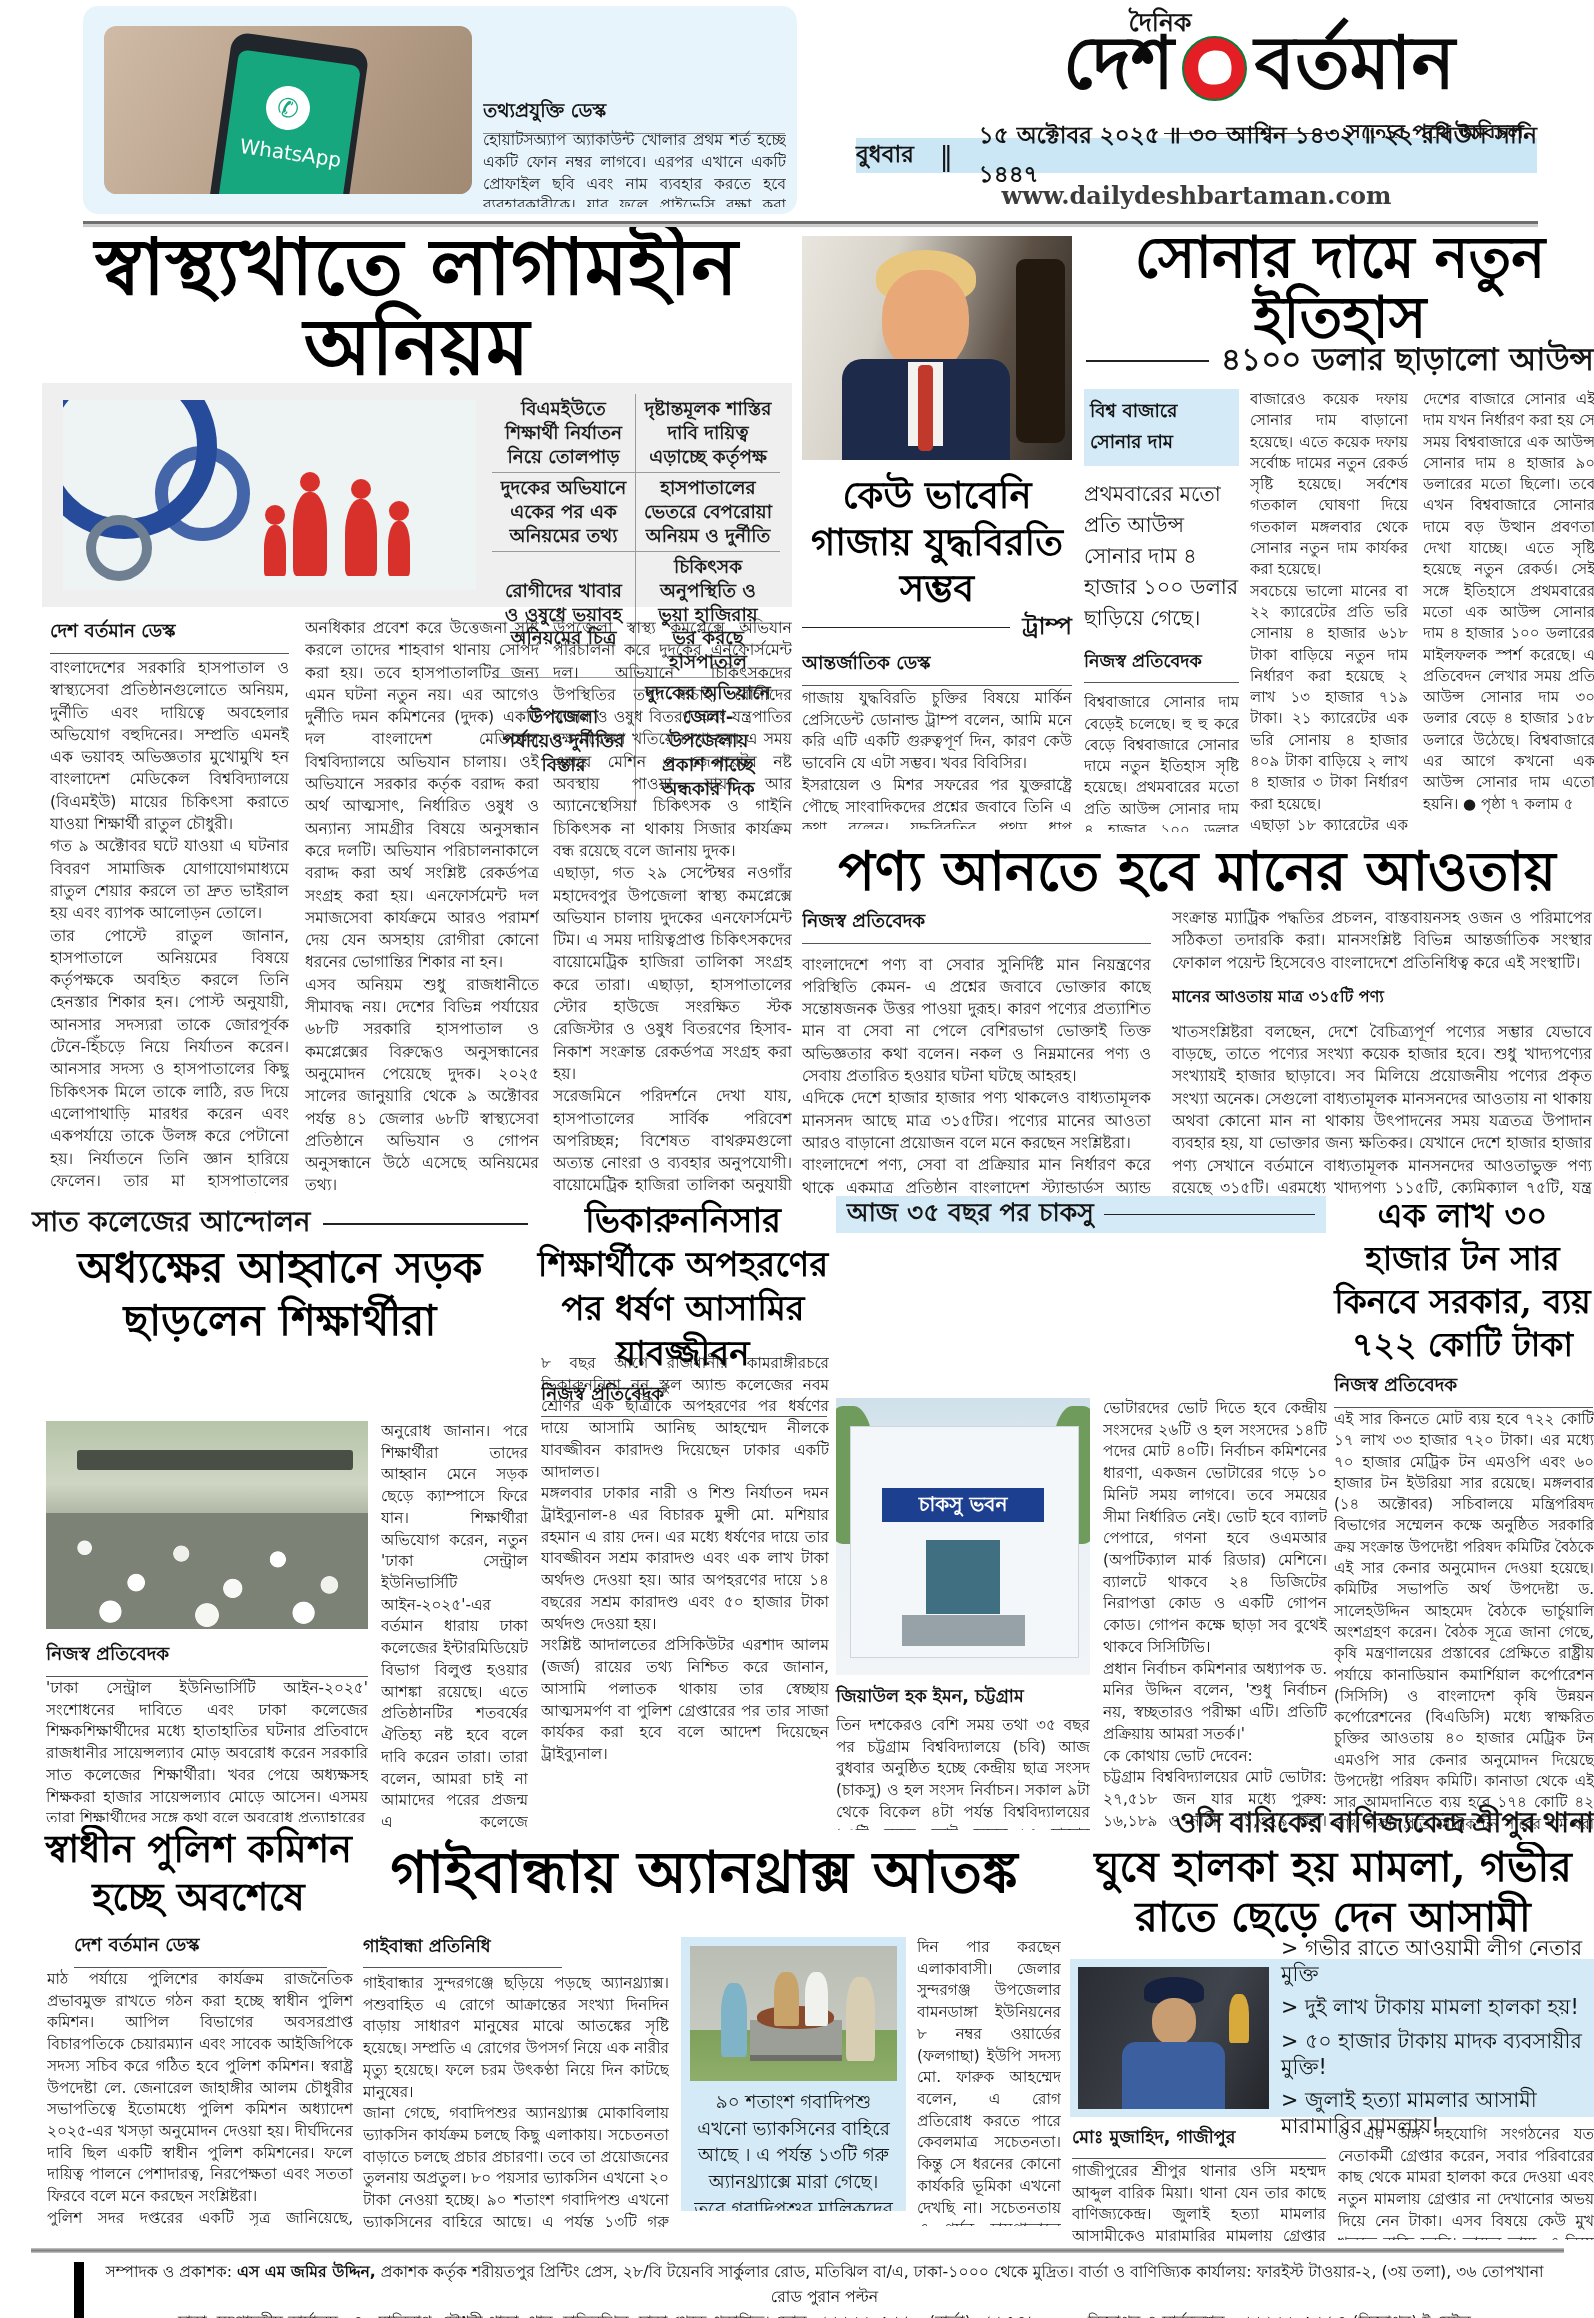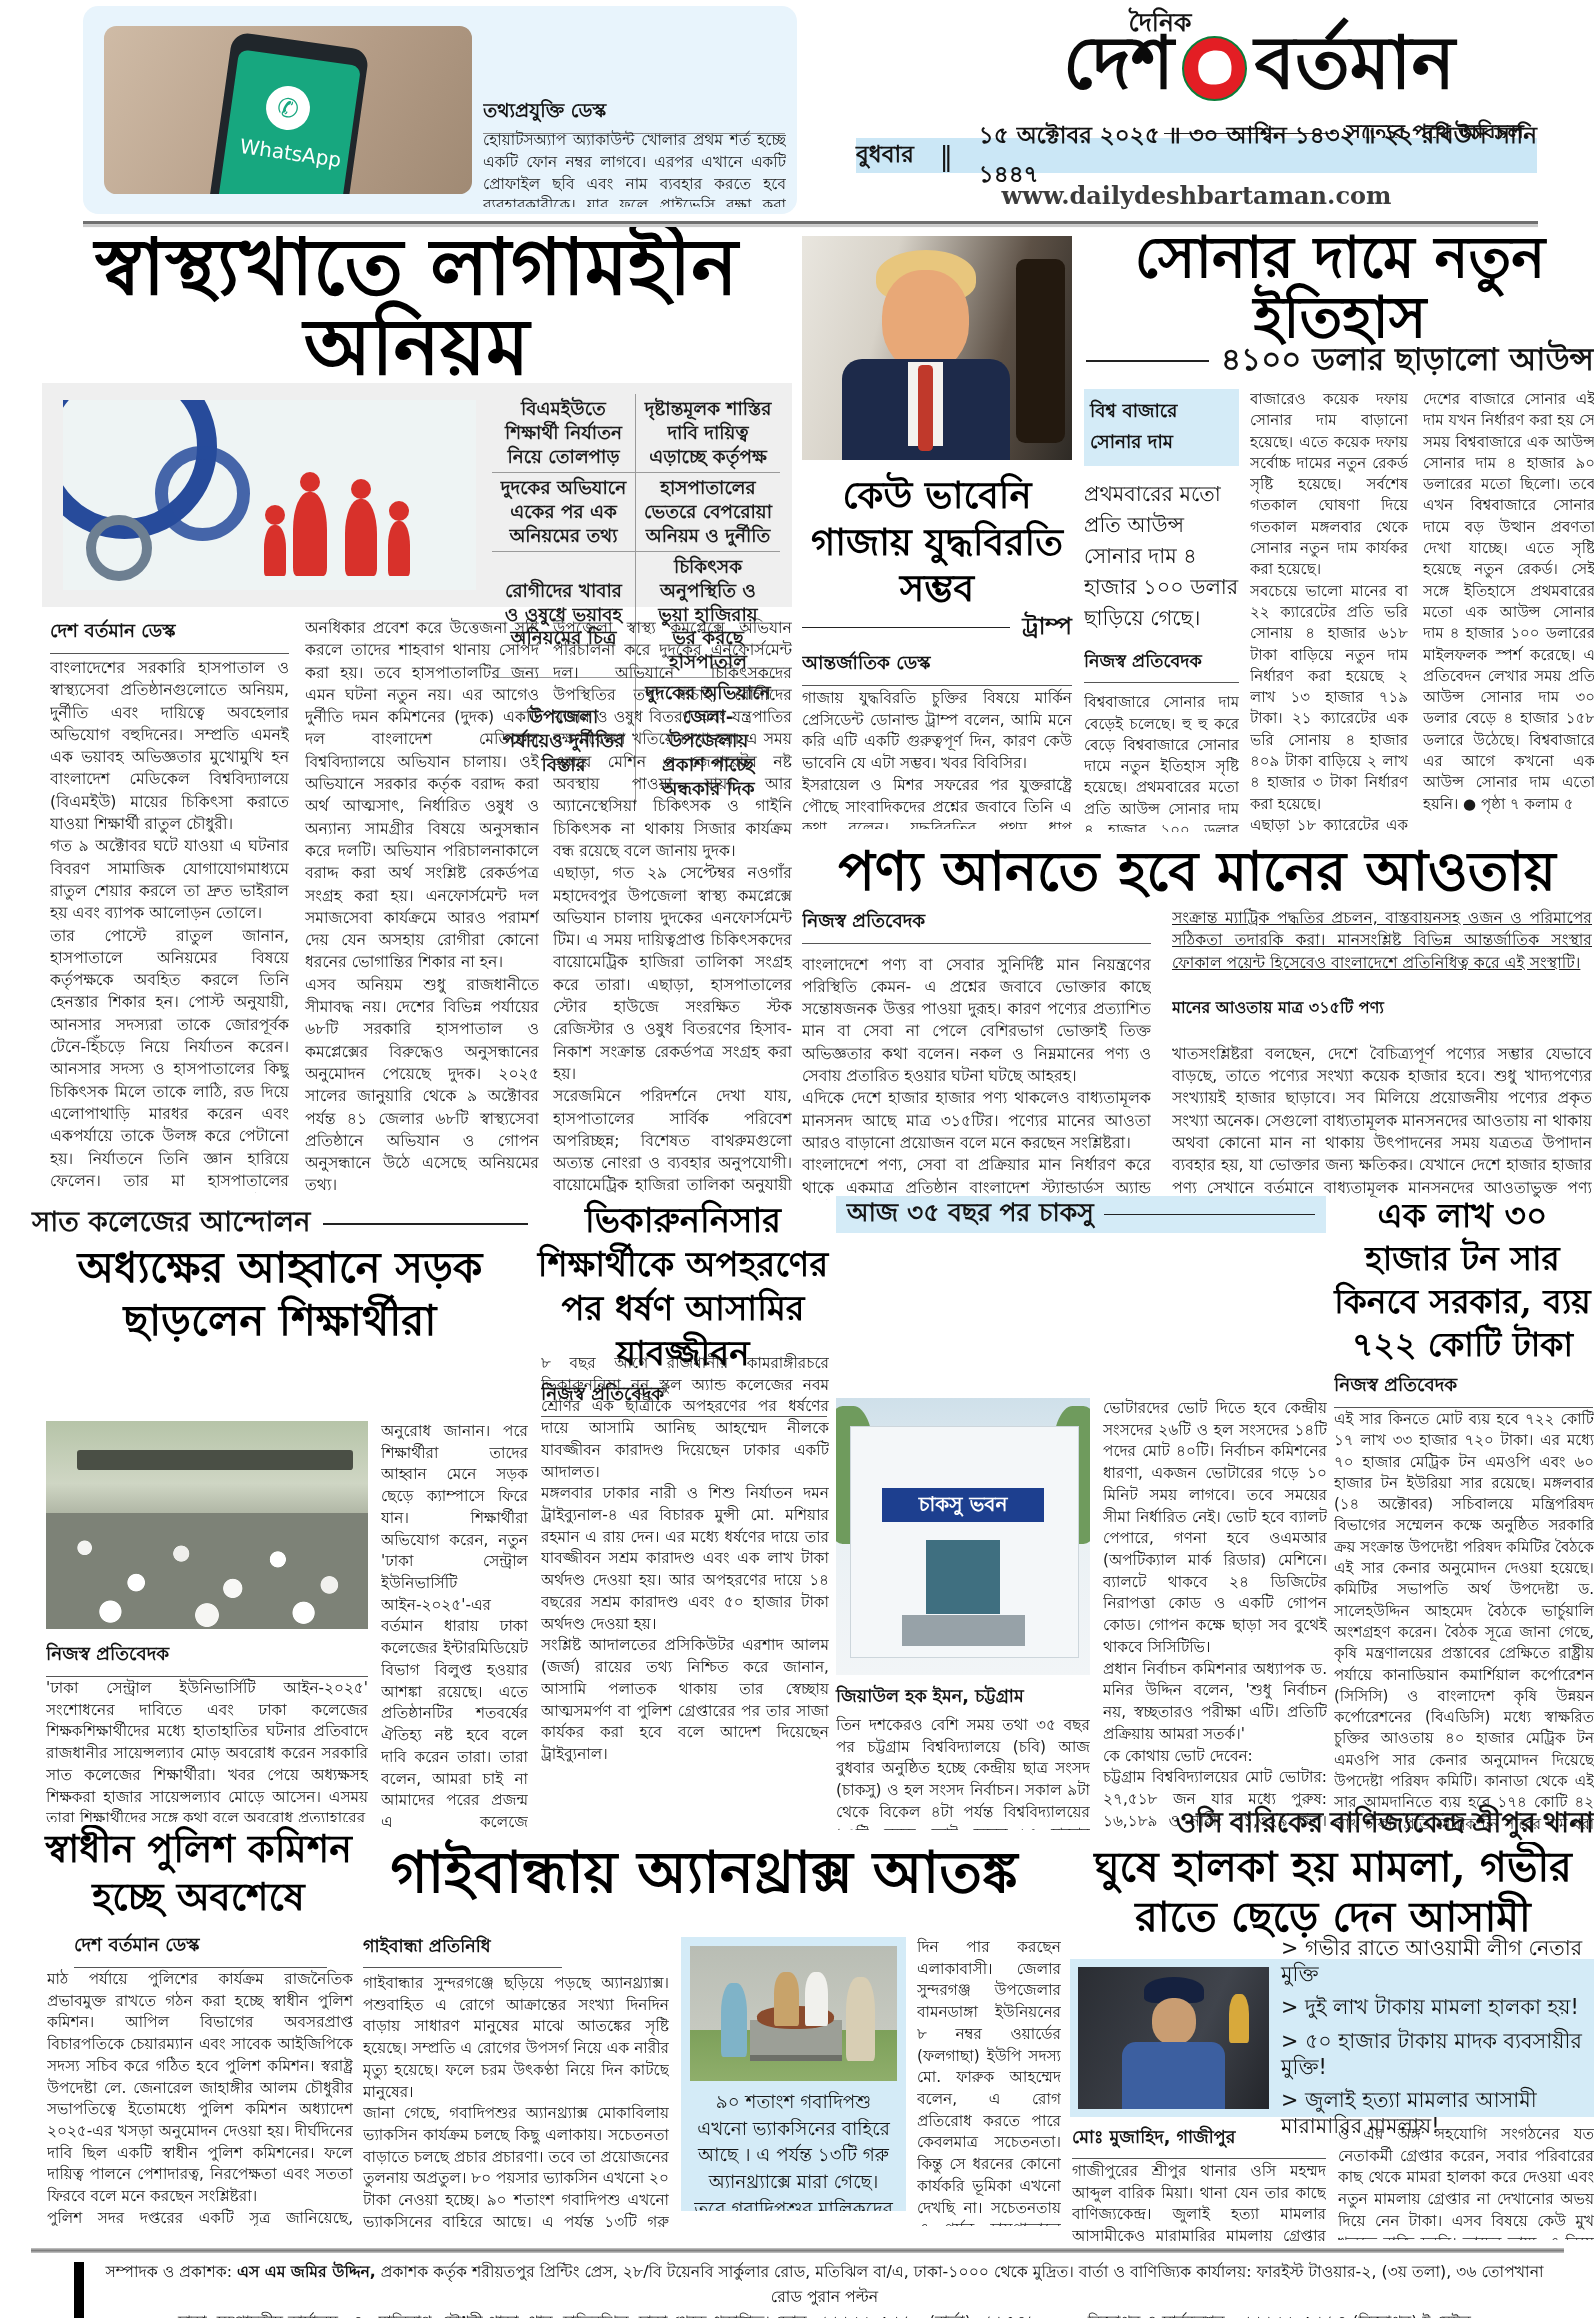--- a/index.html
+++ b/index.html
@@ -86,21 +86,21 @@
   .gold-lead{font-size:20.7px;line-height:1.5;margin-top:12.3px;white-space:pre-line;}
   .gold-byline{font-size:17.6px;margin-top:13.8px;}
   .gold-body1{margin-top:9.2px;font-size:15px;}
   .gold-col2{left:1250px;top:389px;width:158px;height:443px;font-size:15px;}
   .gold-col3{left:1423px;top:389px;width:172px;height:443px;font-size:15px;}
 
   
   .std-head{left:800px;top:830px;width:794px;font-size:54px;}
   .std-col1{left:802px;top:907px;width:349px;height:293px;overflow:hidden;}
   .std-col2{left:1172px;top:907px;width:420px;height:293px;overflow:hidden;}
-  .std-sub{font-weight:bold;font-size:16px;margin:21px 0;}
+  .std-sub{font-weight:bold;font-size:16px;margin:10px 0;}
 
   
   .clg-kicker{left:32px;top:1201px;width:496px;font-size:27.6px;font-weight:bold;}
   .clg-head{left:32px;top:1242px;width:496px;font-size:42px;line-height:1.25;}
   .clg-photo{left:46px;top:1421px;width:322px;height:208px;overflow:hidden;
              background:linear-gradient(#b6c4a8 0%,#cfd6c4 30%,#9aa08f 55%,#8e948a 100%);}
   .clg-bridge{position:absolute;left:31px;top:29px;width:276px;height:20px;background:#4a4f45;border-radius:3.1px;}
   .clg-crowd{position:absolute;left:0;bottom:0;width:100%;height:56%;
      background:
        radial-gradient(circle at 12% 30%,#f4f4f2 0 6.9px,transparent 7.7px),
@@ -292,21 +292,21 @@
   <div class="abs gold-col3 body">দেশের বাজারে সোনার এই দাম যখন নির্ধারণ করা হয় সে সময় বিশ্ববাজারে এক আউন্স সোনার দাম ৪ হাজার ৯০ ডলারের মতো ছিলো। তবে এখন বিশ্ববাজারে সোনার দামে বড় উত্থান প্রবণতা দেখা যাচ্ছে। এতে সৃষ্টি হয়েছে নতুন রেকর্ড। সেই সঙ্গে ইতিহাসে প্রথমবারের মতো এক আউন্স সোনার দাম ৪ হাজার ১০০ ডলারের মাইলফলক স্পর্শ করেছে। এ প্রতিবেদন লেখার সময় প্রতি আউন্স সোনার দাম ৩০ ডলার বেড়ে ৪ হাজার ১৫৮ ডলারে উঠেছে। বিশ্ববাজারে এর আগে কখনো এক আউন্স সোনার দাম এতো হয়নি। ● পৃষ্ঠা ৭ কলাম ৫</div>
 
   <div class="abs std-head headline">পণ্য আনতে হবে মানের আওতায়</div>
   <div class="abs std-col1">
     <div class="byline" style="margin-bottom:9.2px;">নিজস্ব প্রতিবেদক</div>
     <div class="body" style="font-size:15.7px;">বাংলাদেশে পণ্য বা সেবার সুনির্দিষ্ট মান নিয়ন্ত্রণের পরিস্থিতি কেমন- এ প্রশ্নের জবাবে ভোক্তার কাছে সন্তোষজনক উত্তর পাওয়া দুরূহ। কারণ পণ্যের প্রত্যাশিত মান বা সেবা না পেলে বেশিরভাগ ভোক্তাই তিক্ত অভিজ্ঞতার কথা বলেন। নকল ও নিম্নমানের পণ্য ও সেবায় প্রতারিত হওয়ার ঘটনা ঘটছে আহরহ।
 এদিকে দেশে হাজার হাজার পণ্য থাকলেও বাধ্যতামূলক মানসনদ আছে মাত্র ৩১৫টির। পণ্যের মানের আওতা আরও বাড়ানো প্রয়োজন বলে মনে করছেন সংশ্লিষ্টরা।
 বাংলাদেশে পণ্য, সেবা বা প্রক্রিয়ার মান নির্ধারণ করে থাকে একমাত্র প্রতিষ্ঠান বাংলাদেশ স্ট্যান্ডার্ডস অ্যান্ড টেস্টিং ইনস্টিটিউশনের (বিএসটিআই)। মান প্রণয়নের পাশাপাশি প্রতিষ্ঠানটির কাজ হলো পণ্যের গুণাগুণ পরীক্ষা, বাধ্যতামূলক মানসনদের আওতাভুক্ত পণ্যগুলো পরীক্ষার পর সনদ দেওয়া ও ম্যানেজমেন্ট সিস্টেম সার্টিফিকেট দেওয়া। পাশাপাশি যেসব পণ্যের মানসনদ দেওয়া হয়েছে সেগুলো নিয়মিত তদারকি করা, পণ্য</div>
   </div>
   <div class="abs std-col2">
-    <div class="body" style="font-size:15.7px;text-decoration:underline;">সংক্রান্ত ম্যাট্রিক পদ্ধতির প্রচলন, বাস্তবায়নসহ ওজন ও পরিমাপের সঠিকতা তদারকি করা। মানসংশ্লিষ্ট বিভিন্ন আন্তর্জাতিক সংস্থার ফোকাল পয়েন্ট হিসেবেও বাংলাদেশে প্রতিনিধিত্ব করে এই সংস্থাটি।</div>
+    <div class="body" style="font-size:15.7px;">সংক্রান্ত ম্যাট্রিক পদ্ধতির প্রচলন, বাস্তবায়নসহ ওজন ও পরিমাপের সঠিকতা তদারকি করা। মানসংশ্লিষ্ট বিভিন্ন আন্তর্জাতিক সংস্থার ফোকাল পয়েন্ট হিসেবেও বাংলাদেশে প্রতিনিধিত্ব করে এই সংস্থাটি।</div>
     <div class="std-sub">মানের আওতায় মাত্র ৩১৫টি পণ্য</div>
     <div class="body" style="font-size:15.7px;">খাতসংশ্লিষ্টরা বলছেন, দেশে বৈচিত্র্যপূর্ণ পণ্যের সম্ভার যেভাবে বাড়ছে, তাতে পণ্যের সংখ্যা কয়েক হাজার হবে। শুধু খাদ্যপণ্যের সংখ্যায়ই হাজার ছাড়াবে। সব মিলিয়ে প্রয়োজনীয় পণ্যের প্রকৃত সংখ্যা অনেক। সেগুলো বাধ্যতামূলক মানসনদের আওতায় না থাকায় অথবা কোনো মান না থাকায় উৎপাদনের সময় যত্রতত্র উপাদান ব্যবহার হয়, যা ভোক্তার জন্য ক্ষতিকর। যেখানে দেশে হাজার হাজার পণ্য সেখানে বর্তমানে বাধ্যতামূলক মানসনদের আওতাভুক্ত পণ্য রয়েছে ৩১৫টি। এরমধ্যে খাদ্যপণ্য ১১৫টি, ক্যেমিক্যাল ৭৫টি, যন্ত্র ৪৪টি, পাট ও বস্ত্র পণ্য ৩১টি, ইলেকট্রিক ও ইলেকট্রনিক্স পণ্য রয়েছে ৫০টি। এদিকে, যেসব পণ্যের মান বাধ্যতামূলক করতে পারছে না বিএসটিআই, যেগুলোর মান তৈরি করছে তারা। সংস্থাটি বলছে, এখন প্রণীত মানের সংখ্যা সাড়ে চার হাজার, যেখানে খাদ্যপণ্য ৬৯১টি। অর্থাৎ ১৯৮৫ সালে প্রতিষ্ঠিত বিএসটিআই ● পৃষ্ঠা ৭ কলাম ৫</div>
   </div>
 
   <div class="abs clg-kicker kickrow">
     <span>সাত কলেজের আন্দোলন</span>
     <span class="kline"></span>
   </div>
   <div class="abs clg-head headline">অধ্যক্ষের আহ্বানে সড়ক ছাড়লেন শিক্ষার্থীরা</div>
   <div class="abs clg-photo">

